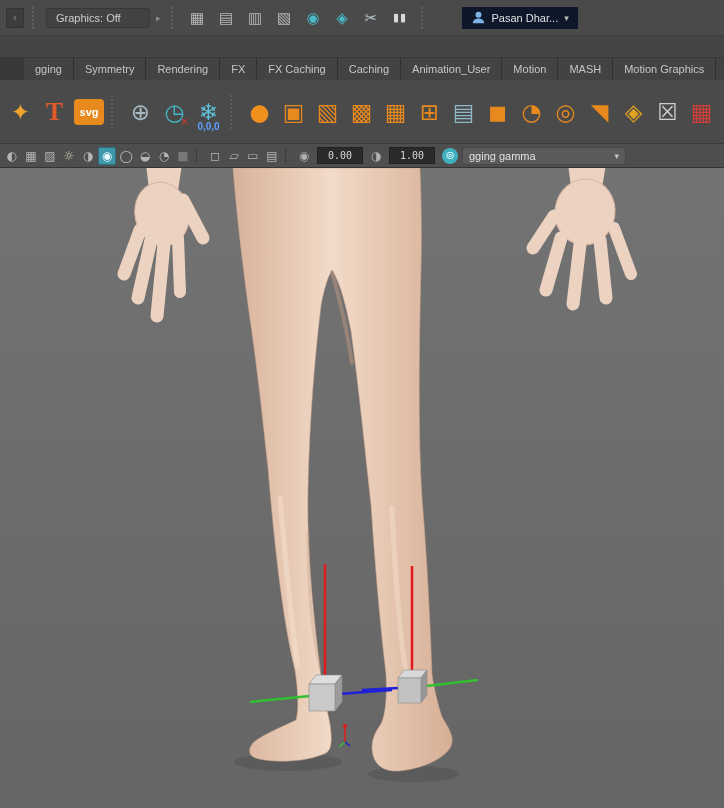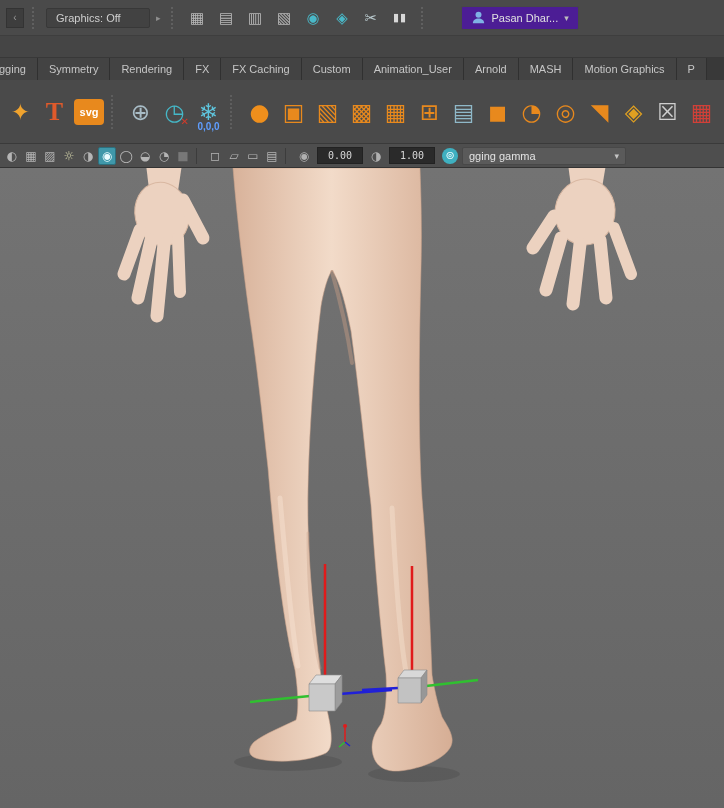--- a/index.html
+++ b/index.html
@@ -23,31 +23,31 @@
     display:flex; align-items:center; padding:0 9px; color:#cfcfcf; min-width:104px;
   }
   .chev { color:#8f8f8f; font-size:9px; padding:0 2px; }
   .tbicon {
     width:25px; height:24px; display:flex; align-items:center; justify-content:center;
     font-family:"DejaVu Sans", sans-serif; font-size:15px; color:#b8b8b8; border-radius:2px;
   }
   .tbicon.pause { font-size:11px; letter-spacing:1px; color:#d8d8d8; }
   .user-chip {
     display:flex; align-items:center; gap:6px; height:24px; padding:0 9px;
-    background:#4c1d95; border:1px solid #484848; border-radius:2px; margin-left:26px;
+    background:#0f172a; border:1px solid #484848; border-radius:2px; margin-left:26px;
     color:#e0e0e0;
   }
   .user-chip .dd { font-size:9px; color:#bdbdbd; }
   .user-ico { width:15px; height:15px; }
   
   .menugap { height:22px; background:#454545; border-bottom:1px solid #383838; }
   
   .tabbar {
     height:22px; background:#393939; display:flex; align-items:stretch;
-    overflow:hidden; white-space:nowrap;
+    overflow:hidden; white-space:nowrap;padding-left:36px;
   }
   .tab {
     display:flex; align-items:center; padding:0 11px; background:#434343;
     border-right:1px solid #303030; color:#c6c6c6; cursor:default;
   }
   .tab:first-child { margin-left:-12px; }
   
   .shelf {
     height:64px; background:#4a4a4a; border-bottom:1px solid #3a3a3a;
     display:flex; align-items:center; padding:0 4px; gap:1px;
@@ -129,23 +129,23 @@
 </div>
 
 <div class="menugap"></div>
 
 <div class="tabbar">
   <span class="tab">gging</span>
   <span class="tab">Symmetry</span>
   <span class="tab">Rendering</span>
   <span class="tab">FX</span>
   <span class="tab">FX Caching</span>
-  <span class="tab">Custom</span>
+  <span class="tab">Caching</span>
   <span class="tab">Animation_User</span>
-  <span class="tab">Arnold</span>
+  <span class="tab">Motion</span>
   <span class="tab">MASH</span>
   <span class="tab">Motion Graphics</span>
   <span class="tab">P</span>
 </div>
 
 <div class="shelf">
   <span class="shicon" style="color: rgb(240, 163, 46);">✦</span>
   <span class="shicon ttool" style="color: rgb(224, 90, 43);">T</span>
   <span class="shicon chip" style="background: rgb(232, 137, 29); color: rgb(255, 255, 255);">svg</span>
   <span class="shsep"></span>

